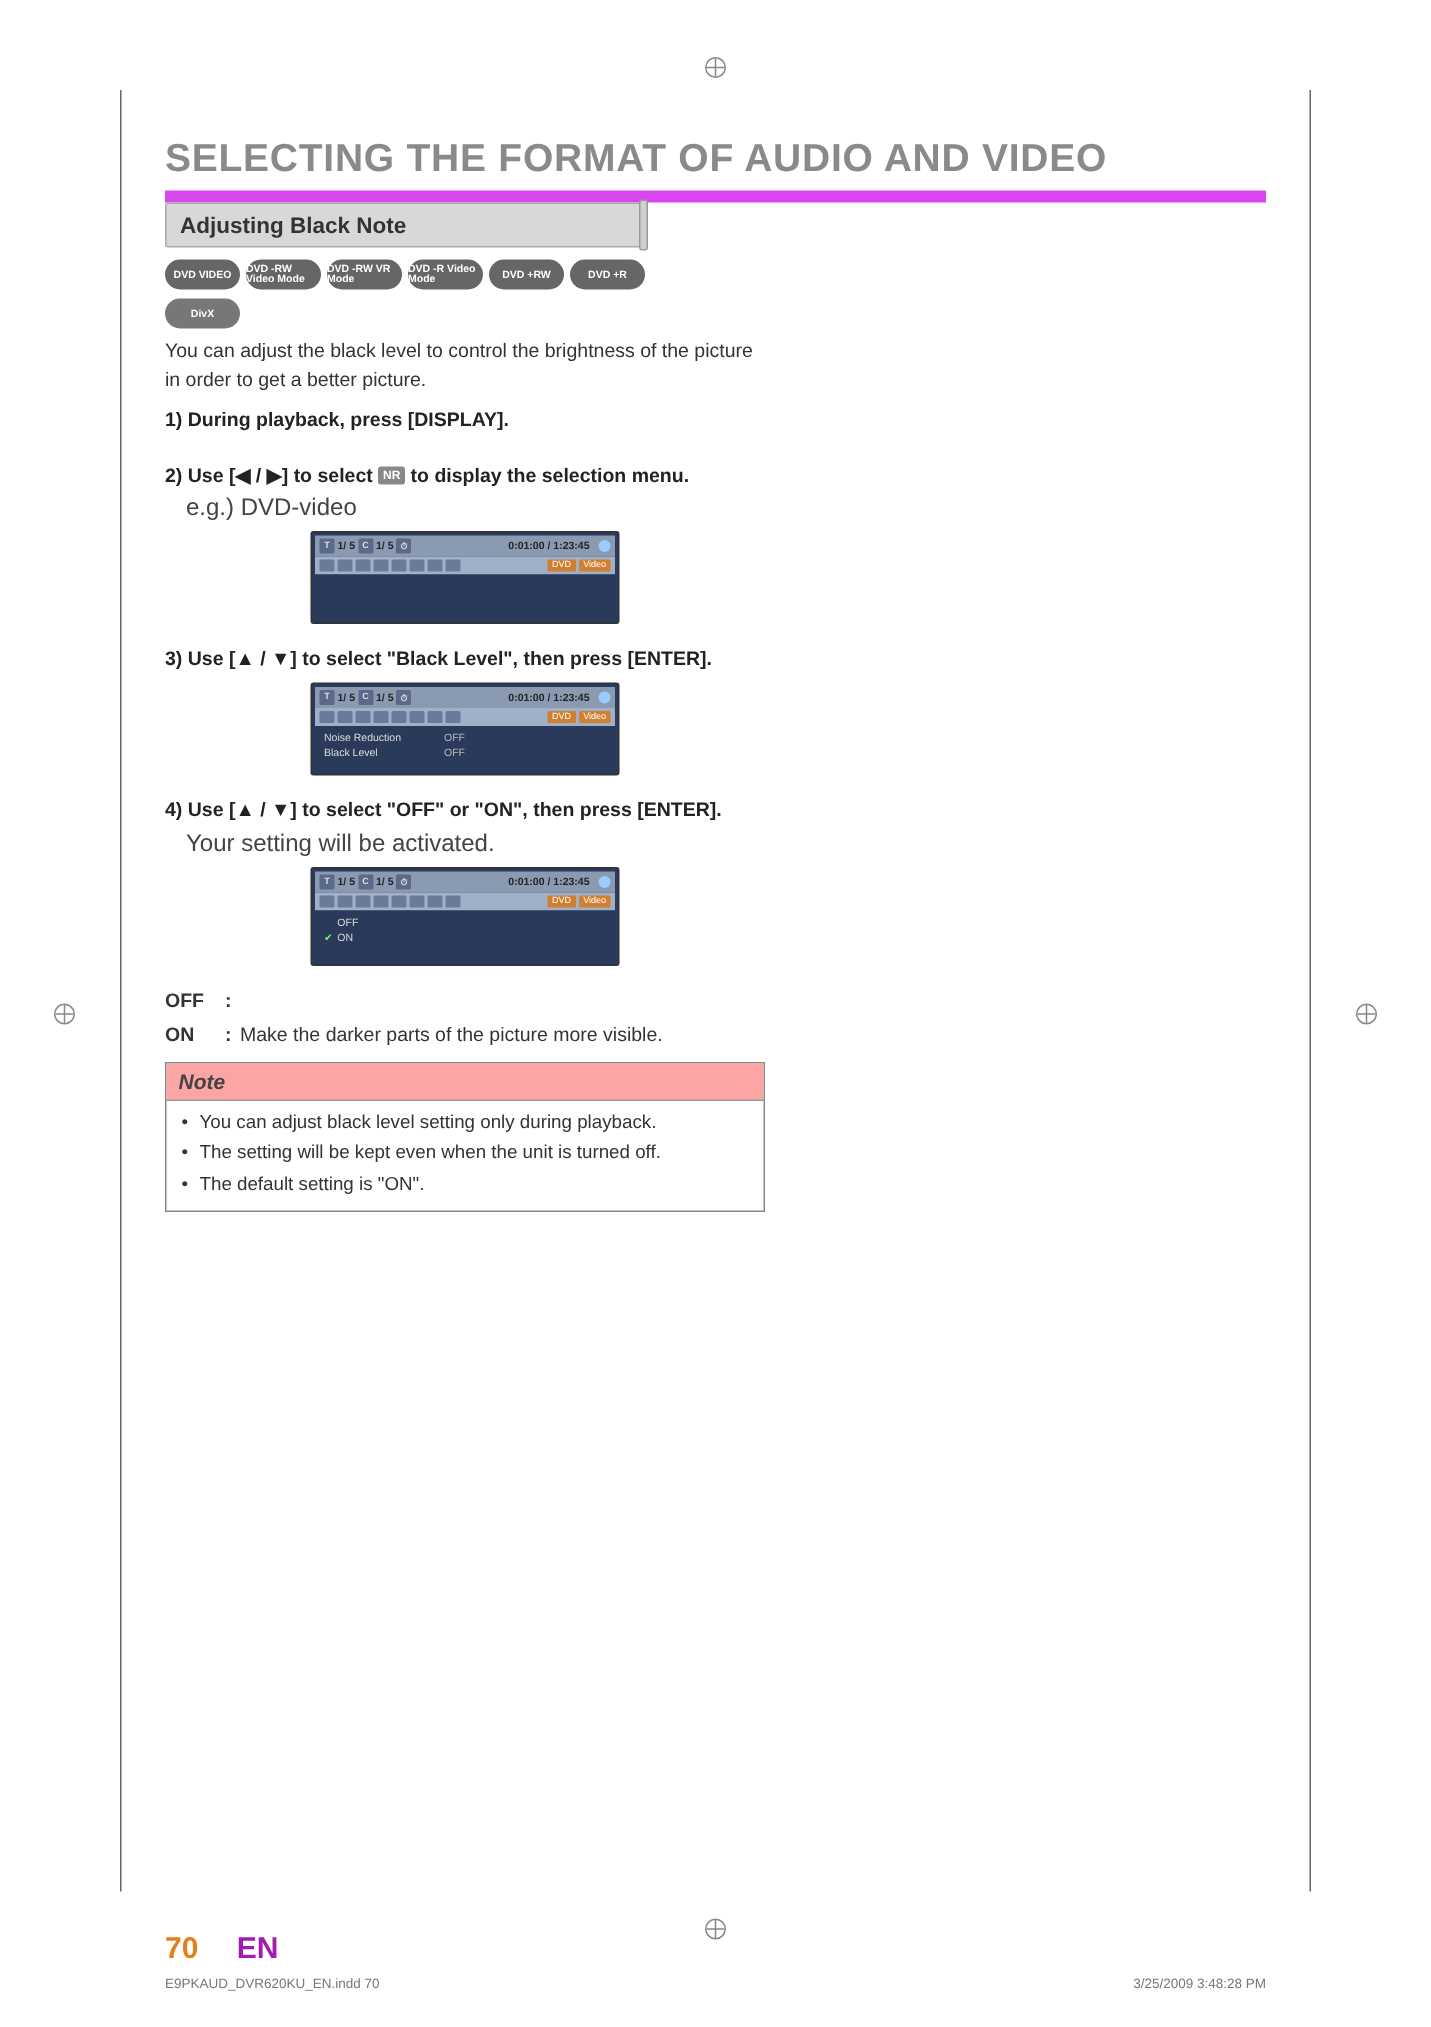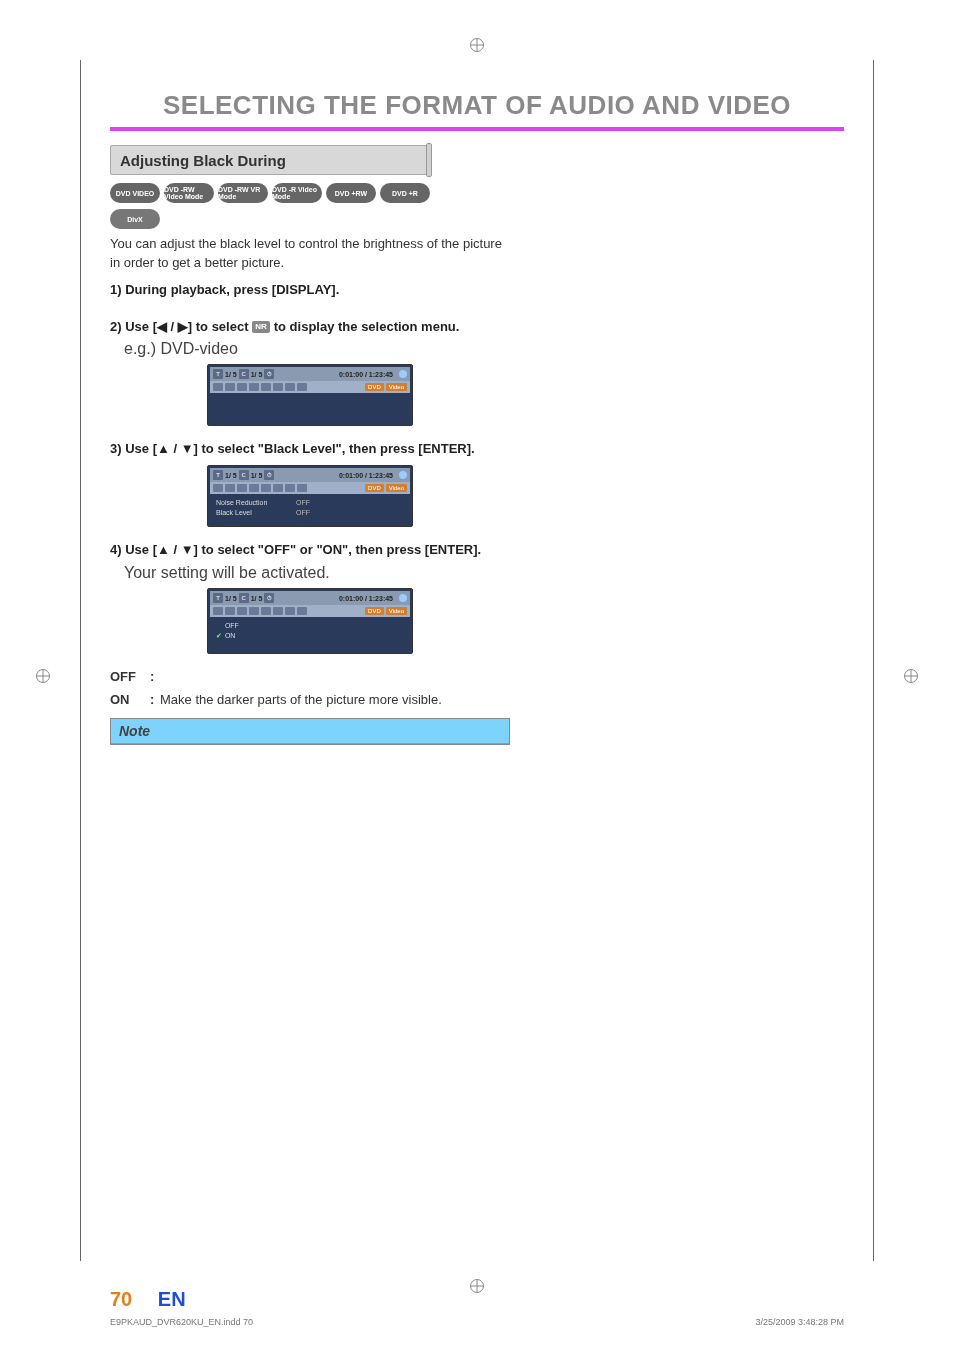--- a/index.html
+++ b/index.html
@@ -10,21 +10,21 @@
   .regmark::before { left:50%; top:0; width:1px; height:100%; transform:translateX(-50%); }
   .regmark::after { top:50%; left:0; height:1px; width:100%; transform:translateY(-50%); }
 
   .crop-lines { position:absolute; inset:0; pointer-events:none; }
   .crop-v { position:absolute; top:60px; bottom:90px; width:1px; background:#666; }
   .crop-v.left { left:80px; }
   .crop-v.right { right:80px; }
 
   .page { position:absolute; left:110px; right:110px; top:90px; bottom:120px; }
 
-  .page-title { text-align:center; font-size:26px; font-weight:bold; color:#8a8a8a; letter-spacing:0.5px; border-bottom:4px solid #d946ef; padding-bottom:6px; margin-bottom:14px; }
+  .page-title { text-align:left; font-size:26px; font-weight:bold; color:#8a8a8a; letter-spacing:0.5px; border-bottom:8px solid #d946ef; padding-bottom:6px; }
 
   .section-bar { position:relative; height:30px; margin-bottom:8px; width:320px; }
   .section-bar .bar-bg { position:absolute; inset:0; background:#d8d8d8; border:1px solid #aaa; border-radius:2px; }
   .section-bar .bar-cap { position:absolute; right:-2px; top:-2px; bottom:-2px; width:6px; background:#d0d0d0; border:1px solid #999; border-radius:2px; }
   .section-bar .bar-text { position:absolute; left:10px; top:0; bottom:0; display:flex; align-items:center; font-weight:bold; font-size:15px; color:#333; }
 
   .col { width:400px; }
 
   .media-row { display:flex; flex-wrap:wrap; gap:4px; margin-bottom:6px; }
   .media-badge { width:50px; height:20px; background:#666; border-radius:10px; display:flex; align-items:center; justify-content:center; color:#fff; font-size:7px; font-weight:bold; }
@@ -53,29 +53,29 @@
   .osd-menu-row .val { color:#bbb; }
   .osd-sel { display:flex; align-items:center; font-size:7px; color:#ddd; line-height:10px; gap:3px; }
   .osd-check { color:#6f6; }
 
   .defrow { display:flex; font-size:13px; line-height:1.45; margin-bottom:4px; }
   .defrow .k { width:40px; font-weight:bold; }
   .defrow .c { width:10px; font-weight:bold; }
   .defrow .v { flex:1; }
 
   .note-box { border:1px solid #888; margin-top:8px; }
-  .note-head { background:#7dd3fc; padding:4px 8px; font-style:italic; font-weight:bold; font-size:14px; color:#444; border-bottom:1px solid #999; }
+  .note-head { background:#fca5a5; padding:4px 8px; font-style:italic; font-weight:bold; font-size:14px; color:#444; border-bottom:1px solid #999; }
   .note-body { padding:6px 10px; font-size:12.5px; line-height:1.4; color:#333; }
   .note-body ul { list-style:none; padding:0; }
   .note-body li { position:relative; padding-left:12px; margin-bottom:3px; }
   .note-body li::before { content:"•"; position:absolute; left:0; top:0; }
 
   .page-num { position:absolute; left:0; bottom:-80px; font-size:20px; font-weight:bold; }
   .page-num .num { color:#e57f1a; margin-right:20px; }
-  .page-num .lang { color:#1d4ed8; }
+  .page-num .lang { color:#a21caf; }
 
   .footer-meta { position:absolute; bottom:24px; left:110px; right:110px; display:flex; justify-content:space-between; font-size:9px; color:#777; }
 </style>
 </head>
 <body>
 
 <div class="sheet">
 
   <div class="regmark" style="top:38px; left:50%; transform:translateX(-50%);"></div>
   <div class="regmark" style="top:50%; left:36px; transform:translateY(-50%);"></div>
@@ -89,21 +89,21 @@
 
   <div class="page">
 
     <div class="page-title">SELECTING THE FORMAT OF AUDIO AND VIDEO</div>
 
     <div class="col">
 
       <div class="section-bar">
         <div class="bar-bg"></div>
         <div class="bar-cap"></div>
-        <div class="bar-text">Adjusting Black During</div>
+        <div class="bar-text">Adjusting Black Note</div>
       </div>
 
       <div class="media-row">
         <div class="media-badge">DVD VIDEO</div>
         <div class="media-badge">DVD -RW Video Mode</div>
         <div class="media-badge">DVD -RW VR Mode</div>
         <div class="media-badge">DVD -R Video Mode</div>
         <div class="media-badge">DVD +RW</div>
         <div class="media-badge">DVD +R</div>
       </div>
@@ -243,20 +243,27 @@
         <div class="c">:</div>
       </div>
       <div class="defrow">
         <div class="k">ON</div>
         <div class="c">:</div>
         <div class="v">Make the darker parts of the picture more visible.</div>
       </div>
 
       <div class="note-box">
         <div class="note-head">Note</div>
+        <div class="note-body">
+          <ul>
+            <li>You can adjust black level setting only during playback.</li>
+            <li>The setting will be kept even when the unit is turned off.</li>
+            <li>The default setting is "ON".</li>
+          </ul>
+        </div>
       </div>
 
     </div>
 
     <div class="page-num">
       <span class="num">70</span>
       <span class="lang">EN</span>
     </div>
 
   </div>

